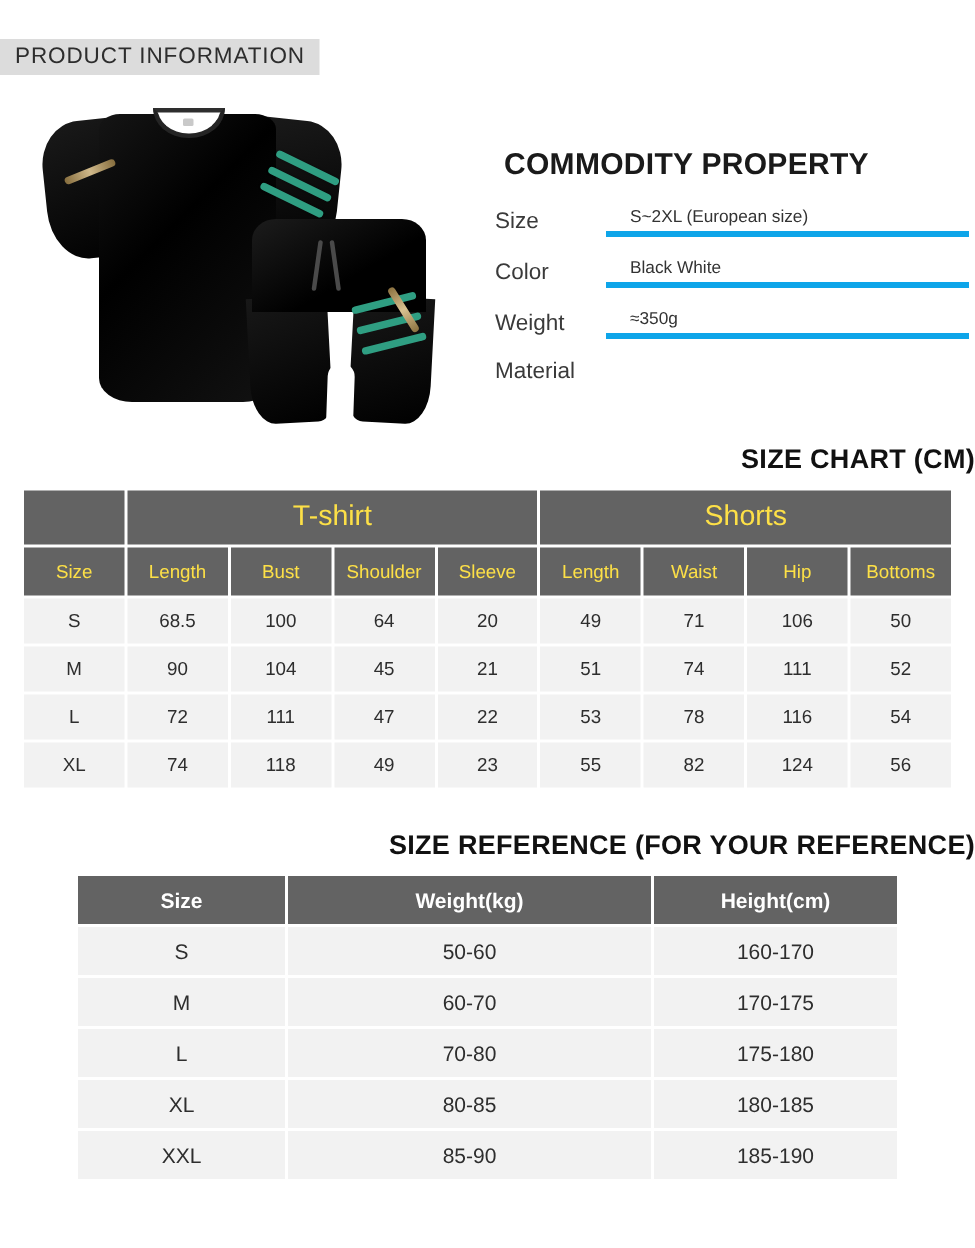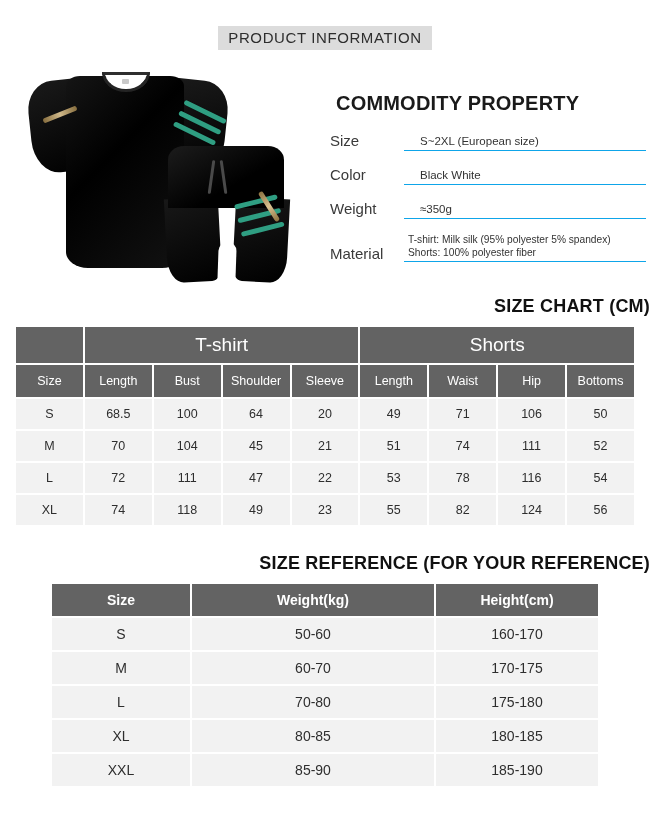--- a/index.html
+++ b/index.html
@@ -12,21 +12,20 @@
     height: 832px;
     font-family: "Liberation Sans", sans-serif;
     color: #2b2b2b;
     overflow: hidden;
     position: relative;
   }
 
   
   .page-header {
     width: 100%;
-    text-align: center;
     padding-top: 26px;
   }
   .page-header-title {
     display: inline-block;
     background: #dcdcdc;
     color: #2d2d2d;
     font-size: 15px;
     letter-spacing: 0.6px;
     padding: 3px 10px 4px 10px;
     font-weight: 400;
@@ -237,21 +236,21 @@
     padding-left: 8px;
   }
   .prop-label {
     font-size: 15px;
     color: #3a3a3a;
     flex: 0 0 74px;
     line-height: 20px;
   }
   .prop-value-wrap {
     flex: 1 1 auto;
-    border-bottom: 1px solid #0ea5e9;
+    border-bottom: 4px solid #0ea5e9;
     padding: 0 0 2px 16px;
     max-width: 226px;
   }
   .prop-value {
     font-size: 11.5px;
     color: #333;
     line-height: 14px;
     display: block;
   }
   .prop-row.material .prop-label { line-height: 16px; align-self: flex-end; }
@@ -271,21 +270,21 @@
   
   table {
     border-collapse: separate;
     border-spacing: 2px;
     width: 622px;
     margin: 0 auto;
     table-layout: fixed;
   }
   .size-chart th {
     background: #636363;
-    color: #ffffff;
+    color: #fde047;
     font-weight: normal;
     font-size: 12.5px;
     height: 30px;
     text-align: center;
   }
   .size-chart th.group {
     font-size: 19px;
     height: 34px;
     font-weight: normal;
   }
@@ -377,24 +376,20 @@
 
     <div class="prop-row">
       <div class="prop-label">Weight</div>
       <div class="prop-value-wrap">
         <span class="prop-value">≈350g</span>
       </div>
     </div>
 
     <div class="prop-row material">
       <div class="prop-label">Material</div>
-      <div class="prop-value-wrap">
-        <span class="prop-value">T-shirt:  Milk silk (95% polyester 5% spandex)</span>
-        <span class="prop-value">Shorts:  100% polyester fiber</span>
-      </div>
     </div>
   </div>
 </div>
 
 <div class="section-title">SIZE CHART (CM)</div>
 
 <table class="size-chart">
   <thead>
     <tr>
       <th class="group blank"></th>
@@ -420,21 +415,21 @@
       <td>100</td>
       <td>64</td>
       <td>20</td>
       <td>49</td>
       <td>71</td>
       <td>106</td>
       <td>50</td>
     </tr>
     <tr>
       <td>M</td>
-      <td>70</td>
+      <td>90</td>
       <td>104</td>
       <td>45</td>
       <td>21</td>
       <td>51</td>
       <td>74</td>
       <td>111</td>
       <td>52</td>
     </tr>
     <tr>
       <td>L</td>

